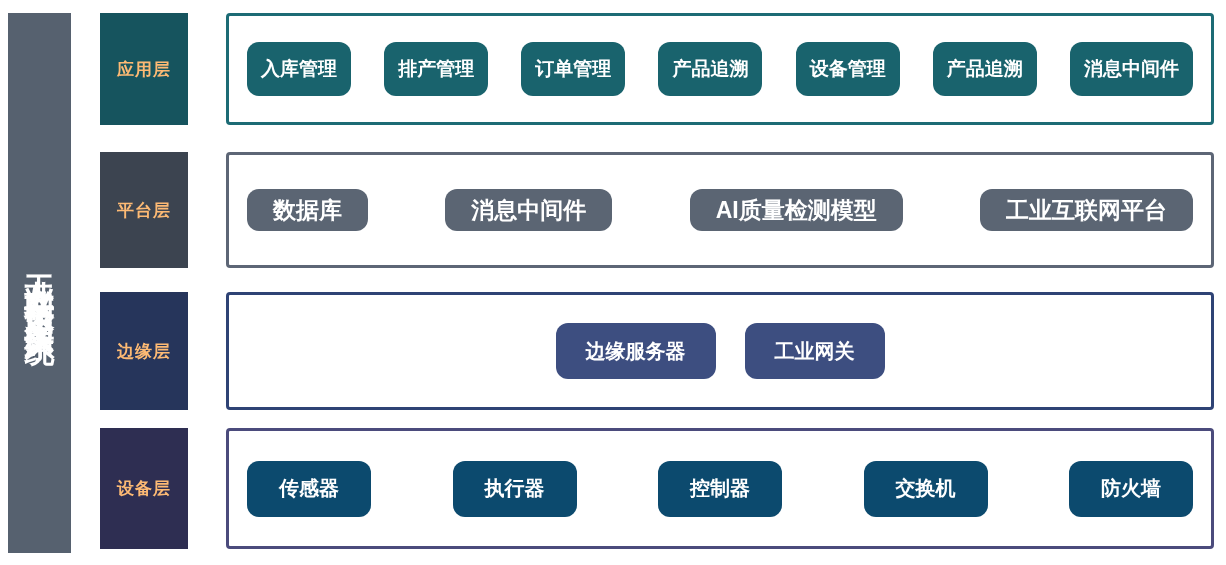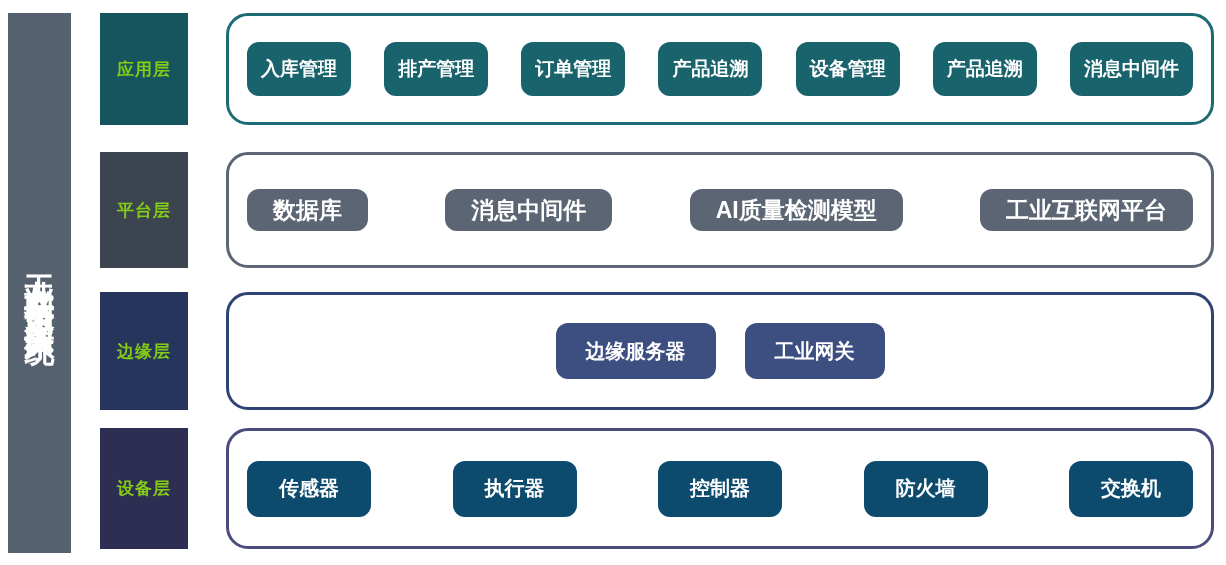--- a/index.html
+++ b/index.html
@@ -54,35 +54,35 @@
   .row-edge     { top: 292px; height: 118px; }
   .row-device   { top: 428px; height: 121px; }
 
   
   .layer-label {
     width: 88px;
     flex: 0 0 88px;
     display: flex;
     align-items: center;
     justify-content: center;
-    color: #84cc16;
+    color: #fdba74;
     font-size: 17px;
     font-weight: bold;
     letter-spacing: 1px;
   }
   .row-app      .layer-label { background: #16545E; }
   .row-platform .layer-label { background: #3C4450; }
   .row-edge     .layer-label { background: #26355B; }
   .row-device   .layer-label { background: #2E2E52; }
 
   
   .container-box {
     flex: 1 1 auto;
     margin-left: 38px;
-    border-radius: 22px;
+    border-radius: 4px;
     border: 3px solid #000;
     background: #ffffff;
     display: flex;
     align-items: center;
     padding: 0 18px;
   }
   .row-app      .container-box { border-color: #1C6B75; }
   .row-platform .container-box { border-color: #5D6676; }
   .row-edge     .container-box { border-color: #2F4375; }
   .row-device   .container-box { border-color: #4B4B7C; }
@@ -178,19 +178,19 @@
     </div>
   </div>
 
   <div class="row row-device">
     <div class="layer-label">设备层</div>
     <div class="container-box">
       <div class="pill-strip spread">
         <div class="pill">传感器</div>
         <div class="pill">执行器</div>
         <div class="pill">控制器</div>
+        <div class="pill">交换机</div>
         <div class="pill">防火墙</div>
-        <div class="pill">交换机</div>
       </div>
     </div>
   </div>
 
 </div>
 
 </body></html>

